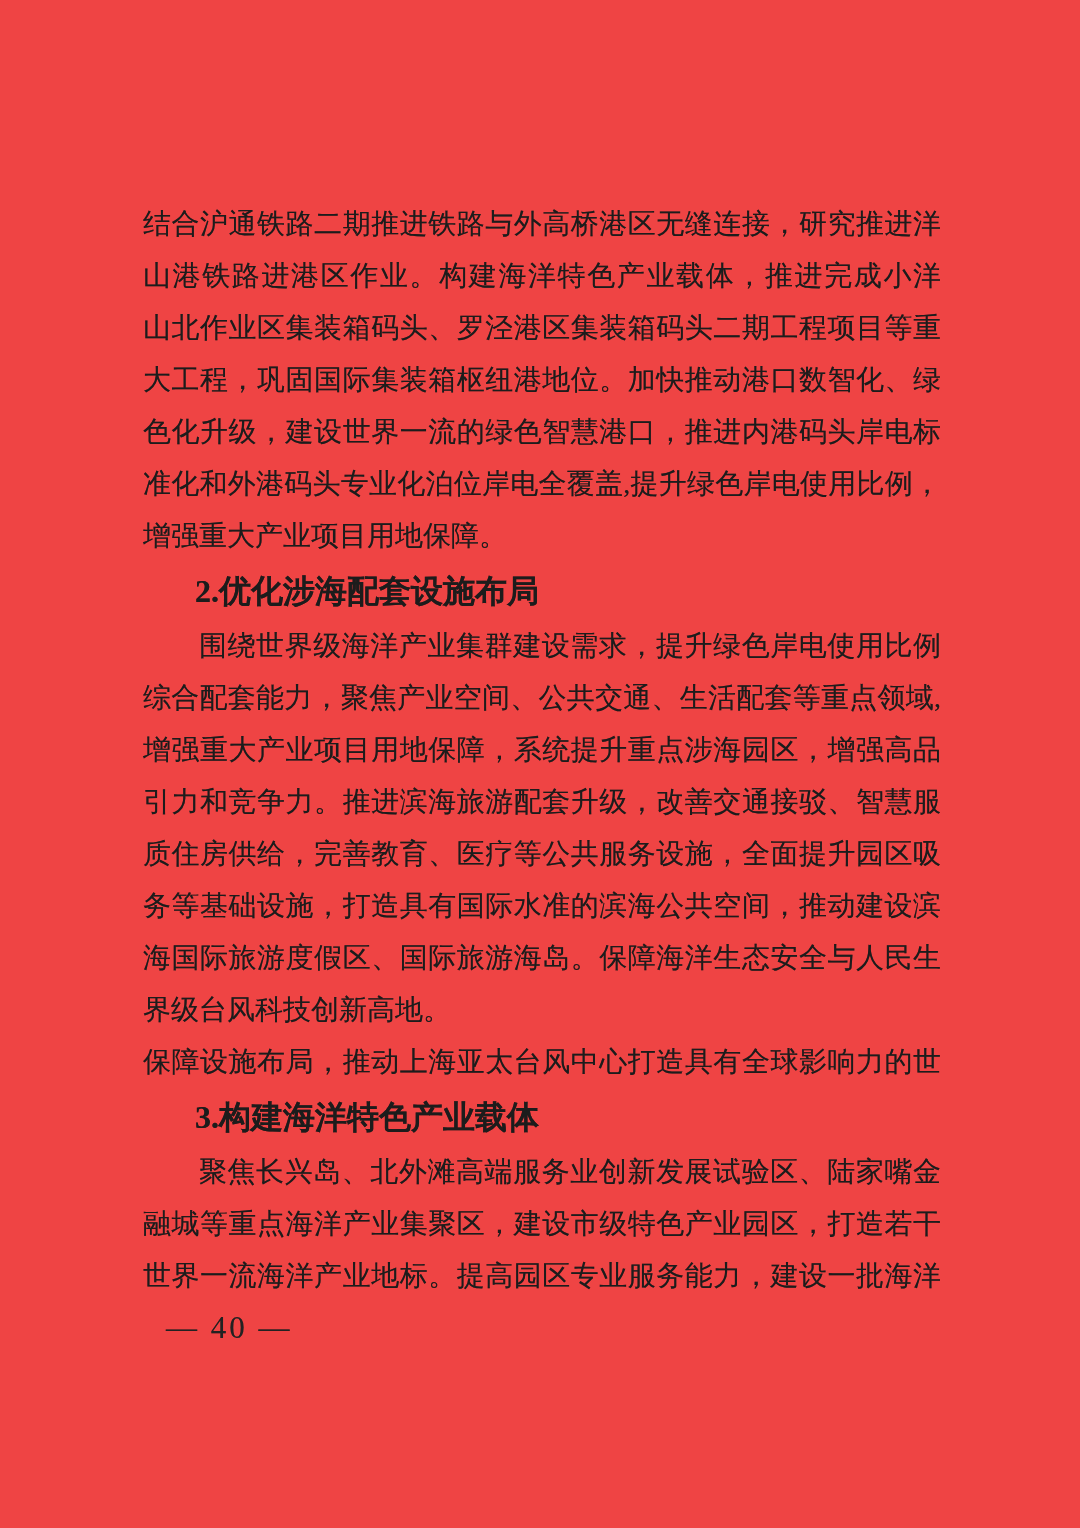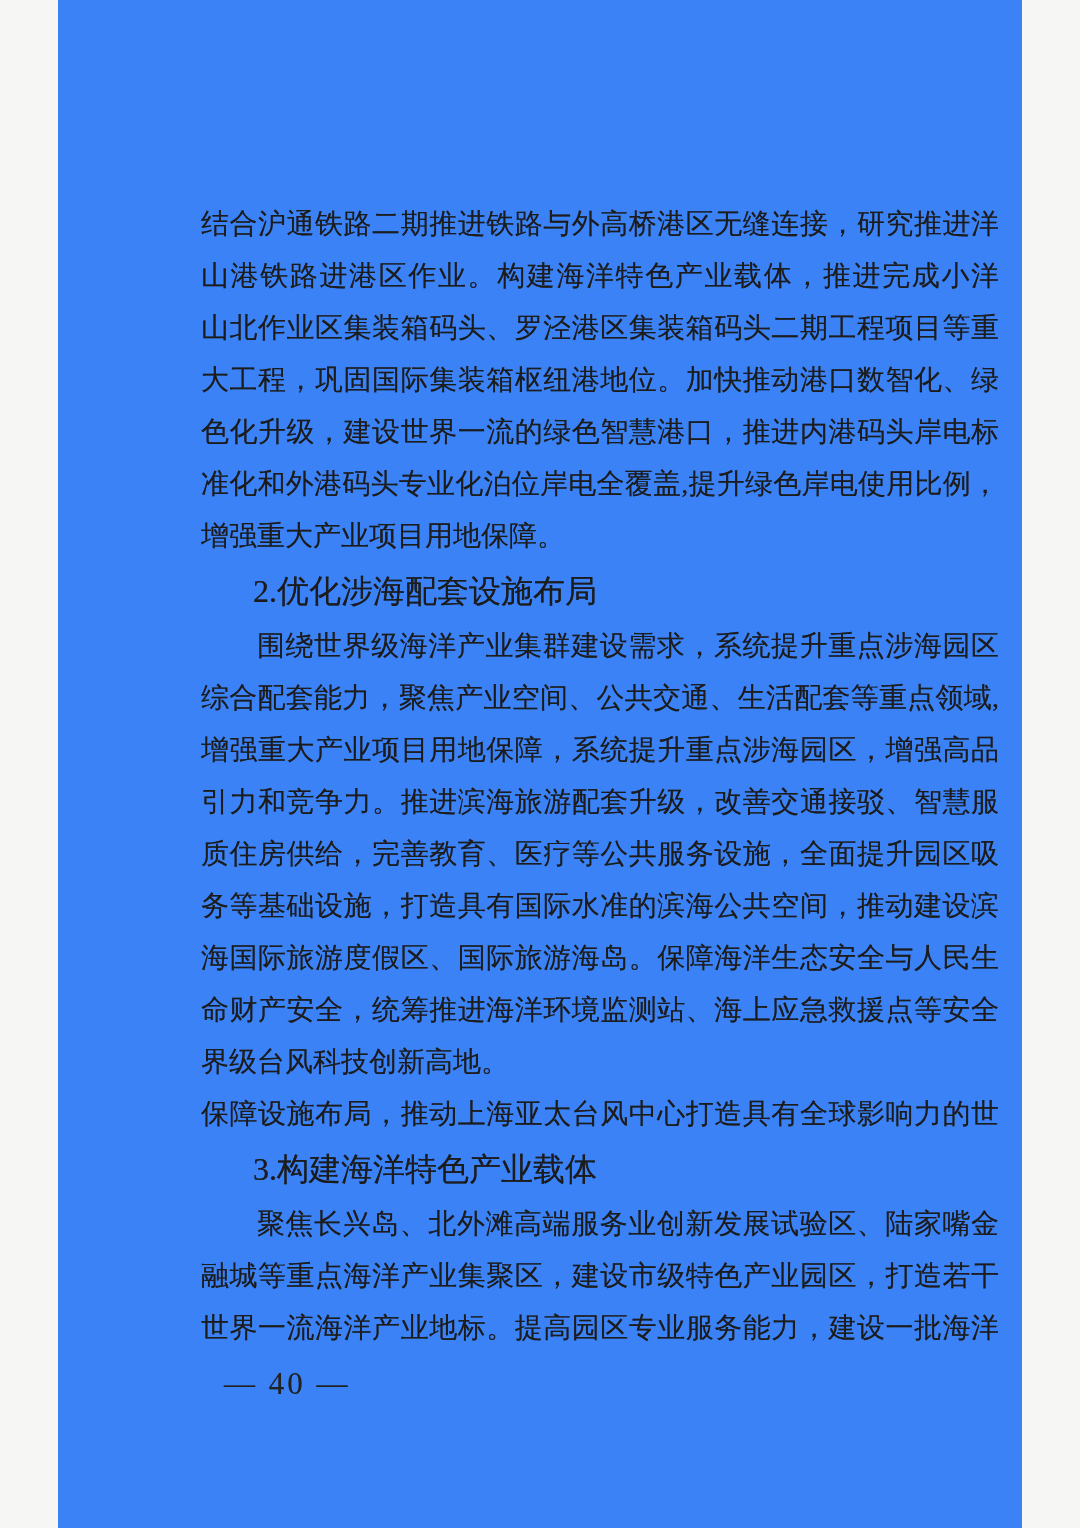--- a/index.html
+++ b/index.html
@@ -1,20 +1,20 @@
 <!DOCTYPE html>
 <html><head>
 <meta charset="utf-8">
 <style>
   html,body { margin:0; padding:0; background:#f6f6f4; }
   .page {
     position:relative;
-    width:964px; height:1528px;
+    width:1080px; height:1528px;
     margin:0 auto;
-    background:#3b82f6;
+    background:#ef4444;
     font-family:"Liberation Serif","DejaVu Serif",serif;
     color:#1c1c1c;
     overflow:hidden;
   }
   .doc-body {
     position:absolute;
     left:143px; top:198px;
     width:798px;
   }
   .line {
@@ -22,58 +22,57 @@
     line-height:52px;
     height:52px;
     text-shadow:0 0 0.6px rgba(30,30,30,0.55);
   }
   .line.full {
     text-align:justify;
     text-align-last:justify;
   }
   .line.indent { text-indent:56px; }
   .heading {
-    font-weight:normal;
+    font-weight:bold;
     font-size:32px;
     line-height:52px;
     height:52px;
     margin:3px 0;
     text-indent:52px;
     text-shadow:0 0 0.6px rgba(20,20,20,0.7);
   }
   .page-number {
     position:absolute;
-    left:166px; top:1366px;
+    left:166px; top:1310px;
     font-size:31px;
     letter-spacing:3px;
     color:#222;
     text-shadow:0 0 0.5px rgba(30,30,30,0.5);
   }
 </style>
 </head>
 <body>
 
 <div class="page">
   <div class="doc-body">
       <div class="line full">结合沪通铁路二期推进铁路与外高桥港区无缝连接，研究推进洋</div>
       <div class="line full">山港铁路进港区作业。构建海洋特色产业载体，推进完成小洋</div>
       <div class="line full">山北作业区集装箱码头、罗泾港区集装箱码头二期工程项目等重</div>
       <div class="line full">大工程，巩固国际集装箱枢纽港地位。加快推动港口数智化、绿</div>
       <div class="line full">色化升级，建设世界一流的绿色智慧港口，推进内港码头岸电标</div>
       <div class="line full">准化和外港码头专业化泊位岸电全覆盖,提升绿色岸电使用比例，</div>
       <div class="line">增强重大产业项目用地保障。</div>
       <div class="heading">2.优化涉海配套设施布局</div>
-      <div class="line full indent">围绕世界级海洋产业集群建设需求，系统提升重点涉海园区</div>
+      <div class="line full indent">围绕世界级海洋产业集群建设需求，提升绿色岸电使用比例</div>
       <div class="line full">综合配套能力，聚焦产业空间、公共交通、生活配套等重点领域,</div>
       <div class="line full">增强重大产业项目用地保障，系统提升重点涉海园区，增强高品</div>
       <div class="line full">引力和竞争力。推进滨海旅游配套升级，改善交通接驳、智慧服</div>
       <div class="line full">质住房供给，完善教育、医疗等公共服务设施，全面提升园区吸</div>
       <div class="line full">务等基础设施，打造具有国际水准的滨海公共空间，推动建设滨</div>
       <div class="line full">海国际旅游度假区、国际旅游海岛。保障海洋生态安全与人民生</div>
-      <div class="line full">命财产安全，统筹推进海洋环境监测站、海上应急救援点等安全</div>
       <div class="line">界级台风科技创新高地。</div>
       <div class="line full">保障设施布局，推动上海亚太台风中心打造具有全球影响力的世</div>
       <div class="heading">3.构建海洋特色产业载体</div>
       <div class="line full indent">聚焦长兴岛、北外滩高端服务业创新发展试验区、陆家嘴金</div>
       <div class="line full">融城等重点海洋产业集聚区，建设市级特色产业园区，打造若干</div>
       <div class="line full">世界一流海洋产业地标。提高园区专业服务能力，建设一批海洋</div>
     </div>
   <div class="page-number">— 40 —</div>
 </div>
 

